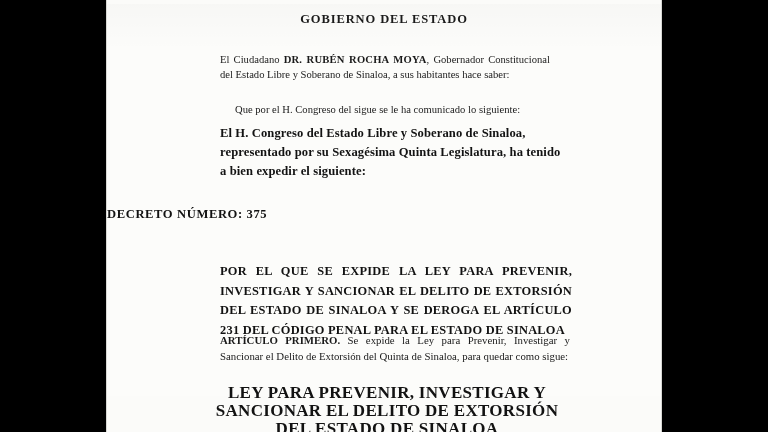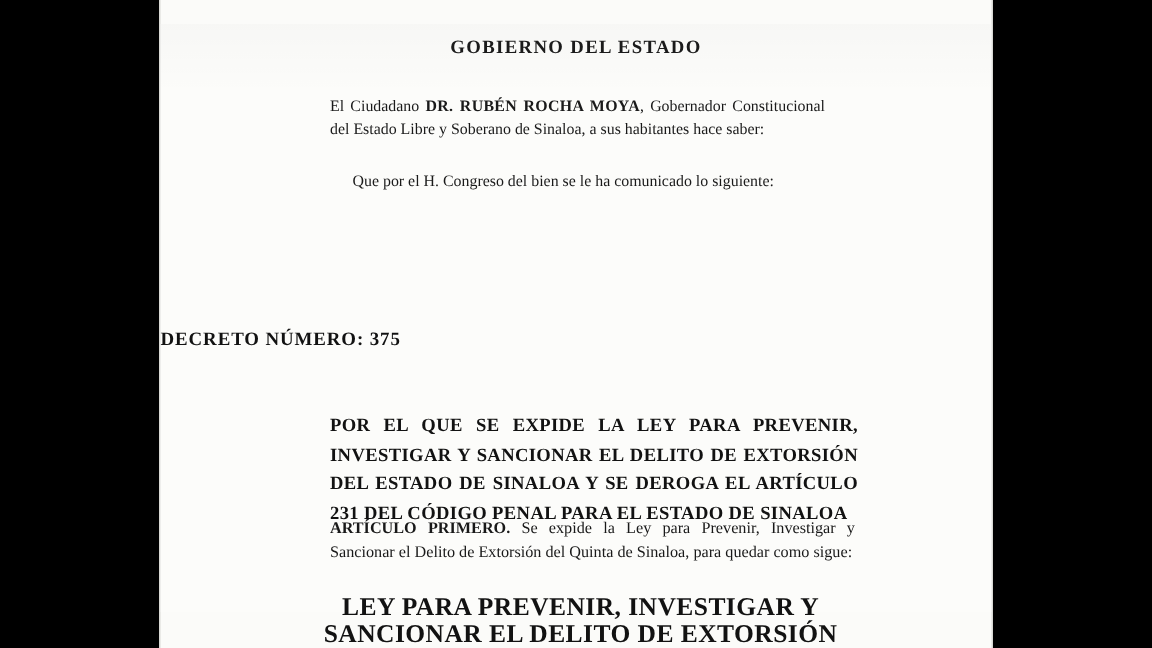--- a/index.html
+++ b/index.html
@@ -25,21 +25,21 @@
     top: 0;
     width: 554px;
     height: 432px;
     background: #fbfbf9;
     box-shadow: 0 0 0 1px #d8d8d4;
     overflow: hidden;
   }
   .page-inner {
     position: absolute;
     left: 0;
-    top: 16px;
+    top: 4px;
     width: 554px;
     height: 392px;
     
     background:
       linear-gradient(to bottom, rgba(0,0,0,0.02), rgba(0,0,0,0.0) 12%),
       #fcfcfa;
   }
   .heading {
     position: absolute;
     top: 8px;
@@ -152,22 +152,23 @@
 
   <div class="page">
     <div class="page-inner">
 
       <div class="heading">GOBIERNO  DEL  ESTADO</div>
 
       <div class="block p-intro">
         <span>El Ciudadano </span><b>DR. RUBÉN ROCHA MOYA</b><span>, Gobernador Constitucional del Estado Libre y Soberano de Sinaloa, a sus habitantes hace saber:</span>
       </div>
 
-      <div class="block p-comunicado">Que por el H. Congreso del bien se le ha comunicado lo siguiente:</div>
+      <div class="block p-comunicado">Que por el H. Congreso del sigue se le ha comunicado lo siguiente:</div>
 
+      <div class="block p-congreso">El H. Congreso del Estado Libre y Soberano de Sinaloa, representado por su Sexagésima Quinta Legislatura, ha tenido a bien expedir el siguiente:</div>
 
       <div class="block p-decreto">DECRETO NÚMERO: 375</div>
 
       <div class="block p-titulo">POR EL QUE SE EXPIDE LA LEY PARA PREVENIR, INVESTIGAR Y SANCIONAR EL DELITO DE EXTORSIÓN DEL ESTADO DE SINALOA Y SE DEROGA EL ARTÍCULO 231 DEL CÓDIGO PENAL PARA EL ESTADO DE SINALOA</div>
 
       <div class="block p-articulo">
         <b>ARTÍCULO PRIMERO.</b><span> Se expide la Ley para Prevenir, Investigar y Sancionar el Delito de Extorsión del Quinta de Sinaloa, para quedar como sigue:</span>
       </div>
 
       <div class="block p-ley">LEY PARA PREVENIR, INVESTIGAR Y SANCIONAR EL DELITO DE EXTORSIÓN DEL ESTADO DE SINALOA</div>

